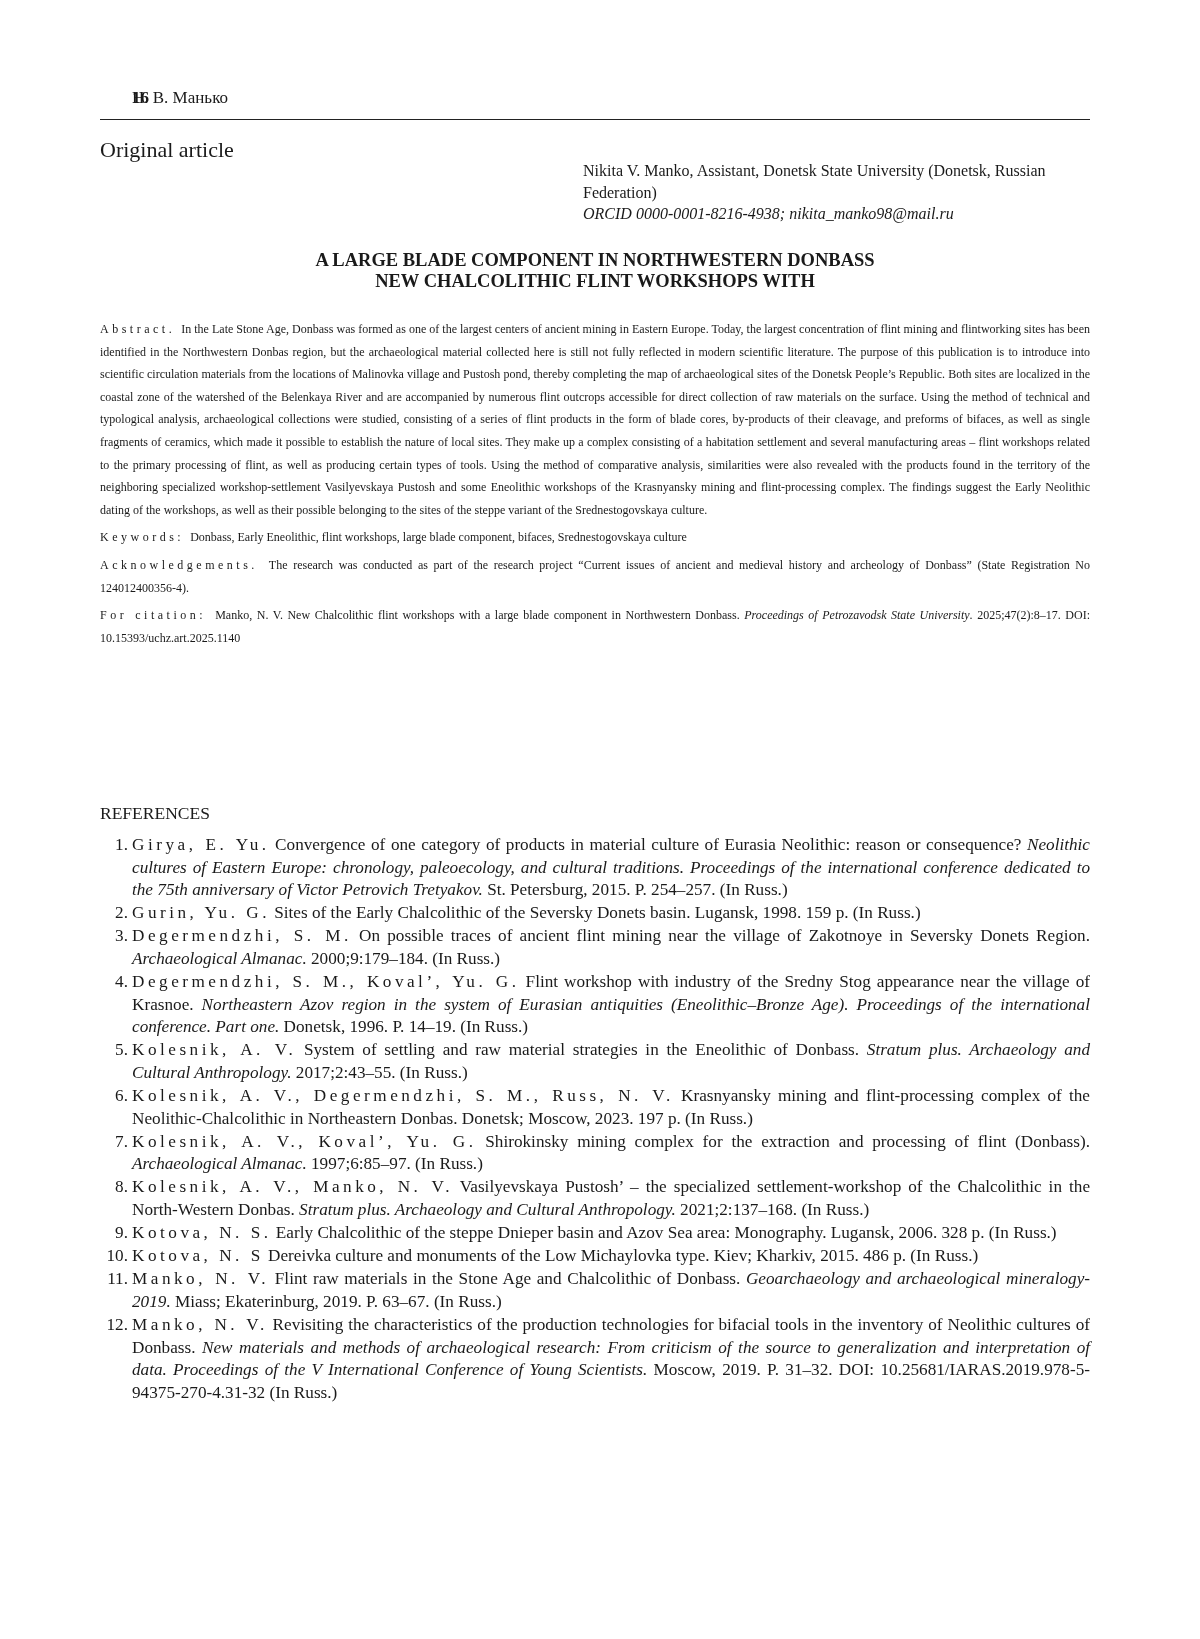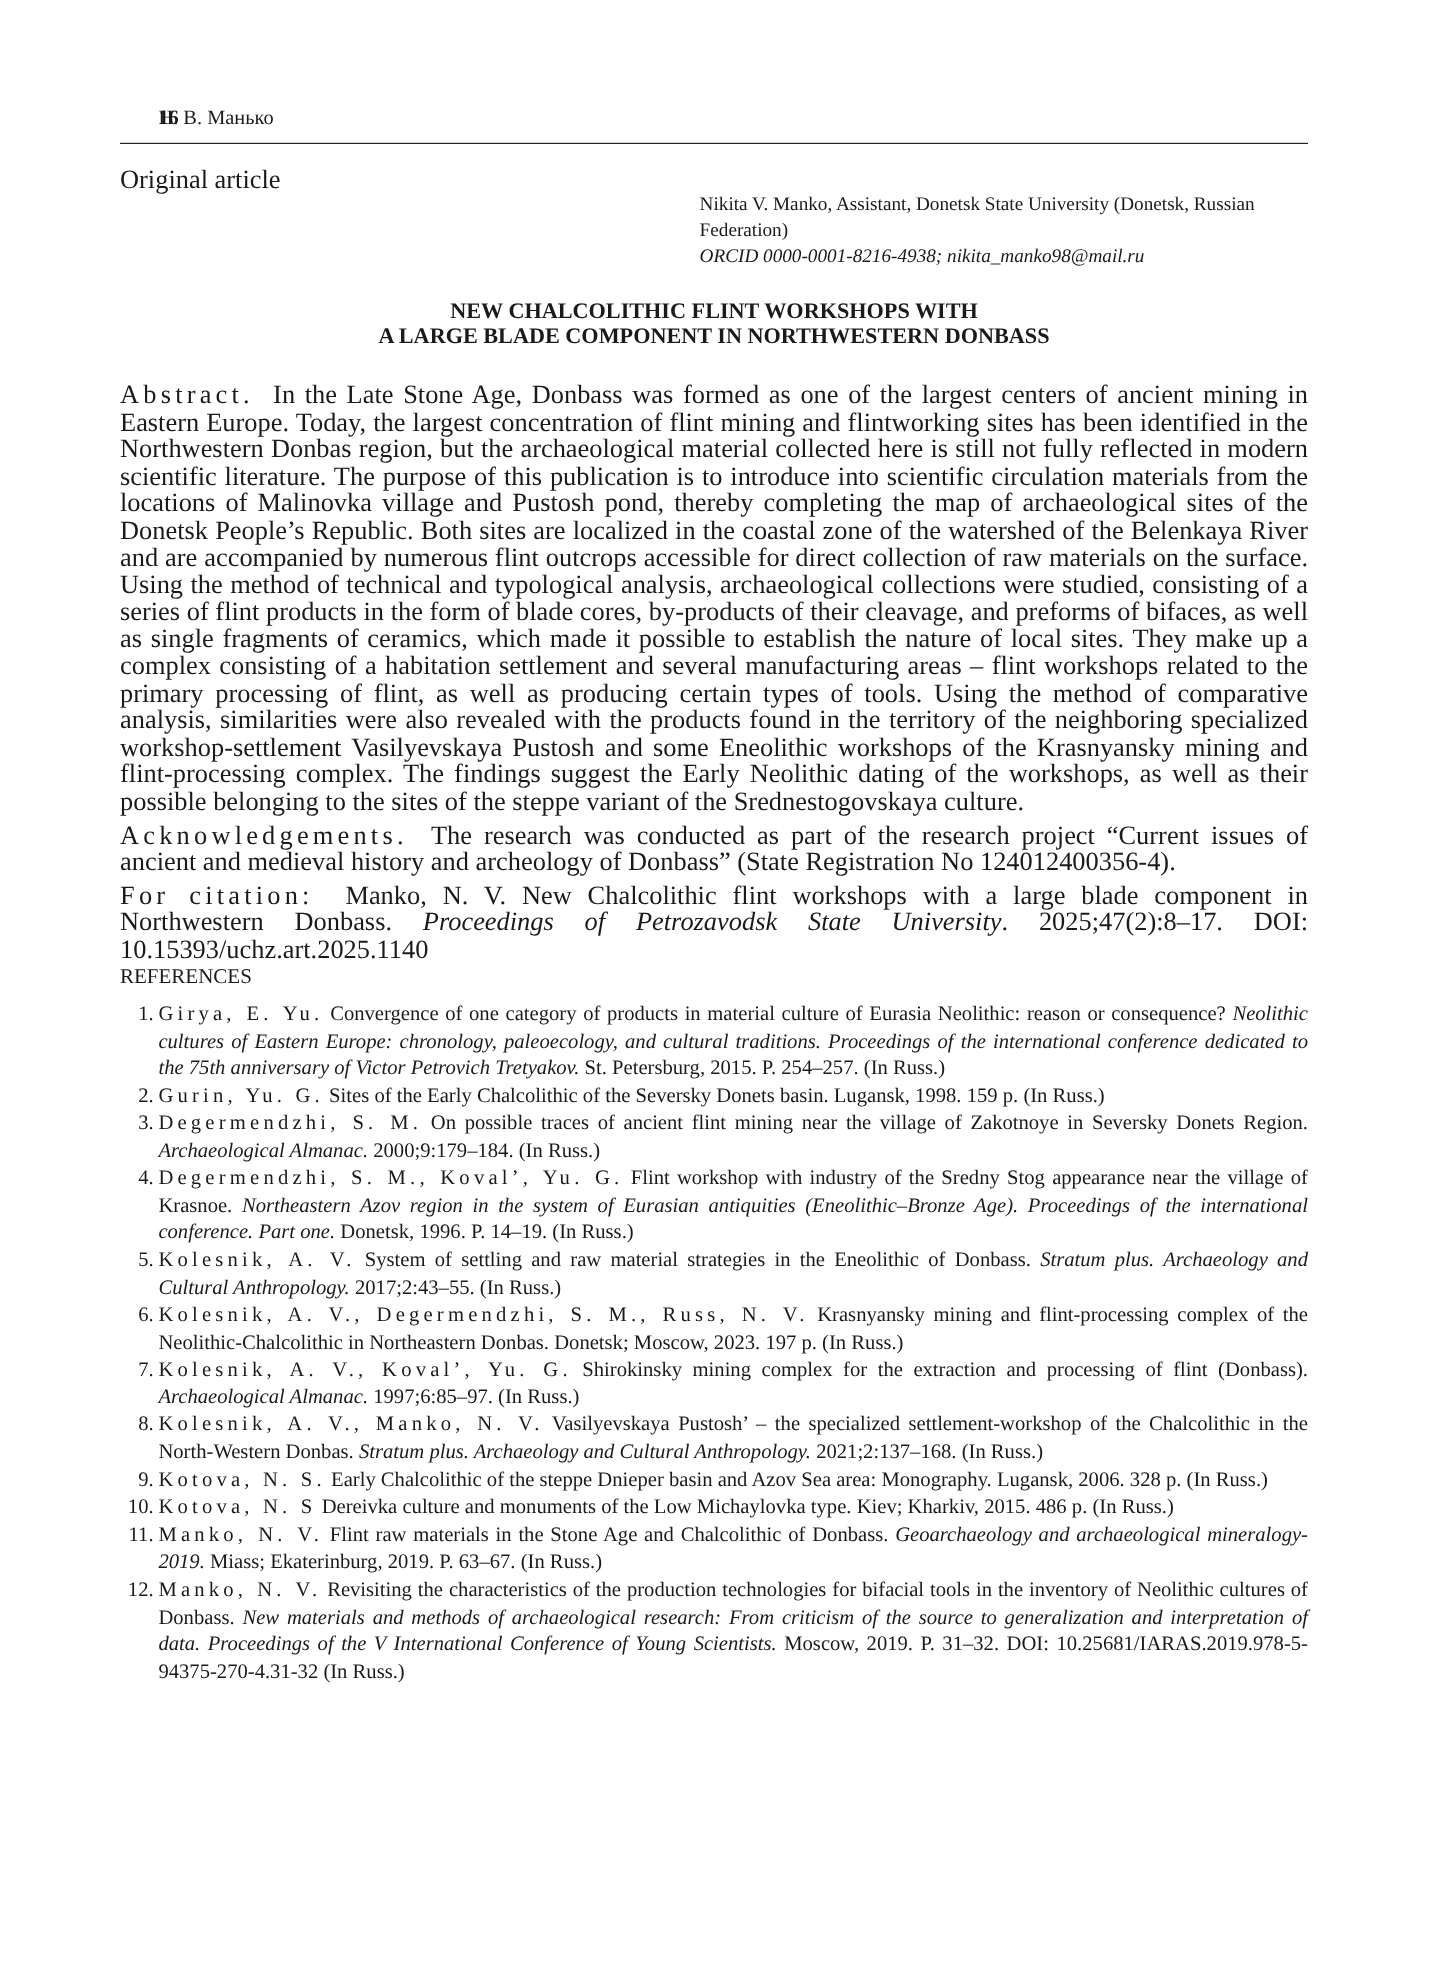--- a/index.html
+++ b/index.html
@@ -23,21 +23,21 @@
     font-size: 16px; line-height: 21.5px;
   }
   .author-block b { font-weight: normal; }
   .author-block .orcid { font-style: italic; }
   .title {
     position: absolute; top: 250px; left: 0; width: 990px; text-align: center;
     font-size: 18.5px; font-weight: bold; line-height: 21px;
   }
   .abstract {
     position: absolute; top: 318px; left: 0; width: 990px;
-    font-size: 22px; line-height: 22.6px; text-align: justify;
+    font-size: 12px; line-height: 22.6px; text-align: justify;
   }
   .sp { letter-spacing: 3.5px; }
   .block { margin: 0 0 5px 0; text-align: justify; }
   .refs-head {
     position: absolute; top: 803px; left: 0; width: 990px; text-align: left;
     font-size: 17.5px;
   }
   .refs {
     position: absolute; top: 834px; left: 0; width: 990px;
     font-size: 17.2px; line-height: 22.6px; margin: 0; padding: 0; list-style: none;
@@ -58,28 +58,32 @@
   <div class="rule"></div>
 
   <div class="orig">Original article</div>
 
   <div class="author-block">
     <b>Nikita V. Manko,</b><span> Assistant, Donetsk State University (Donetsk, Russian Federation)</span><br>
     <span class="orcid">ORCID 0000-0001-8216-4938; nikita_manko98@mail.ru</span>
   </div>
 
   <div class="title">
+    <div>A LARGE BLADE COMPONENT IN NORTHWESTERN DONBASS</div>
     <div>NEW CHALCOLITHIC FLINT WORKSHOPS WITH</div>
-    <div>A LARGE BLADE COMPONENT IN NORTHWESTERN DONBASS</div>
   </div>
 
   <div class="abstract">
     <p class="block">
       <span class="sp">Abstract.</span>&nbsp;
       <span>In the Late Stone Age, Donbass was formed as one of the largest centers of ancient mining in Eastern Europe. Today, the largest concentration of flint mining and flintworking sites has been identified in the Northwestern Donbas region, but the archaeological material collected here is still not fully reflected in modern scientific literature. The purpose of this publication is to introduce into scientific circulation materials from the locations of Malinovka village and Pustosh pond, thereby completing the map of archaeological sites of the Donetsk People’s Republic. Both sites are localized in the coastal zone of the watershed of the Belenkaya River and are accompanied by numerous flint outcrops accessible for direct collection of raw materials on the surface. Using the method of technical and typological analysis, archaeological collections were studied, consisting of a series of flint products in the form of blade cores, by-products of their cleavage, and preforms of bifaces, as well as single fragments of ceramics, which made it possible to establish the nature of local sites. They make up a complex consisting of a habitation settlement and several manufacturing areas – flint workshops related to the primary processing of flint, as well as producing certain types of tools. Using the method of comparative analysis, similarities were also revealed with the products found in the territory of the neighboring specialized workshop-settlement Vasilyevskaya Pustosh and some Eneolithic workshops of the Krasnyansky mining and flint-processing complex. The findings suggest the Early Neolithic dating of the workshops, as well as their possible belonging to the sites of the steppe variant of the Srednestogovskaya culture.</span>
+    </p>
+    <p class="block">
+      <span class="sp">Keywords:</span>&nbsp;
+      <span>Donbass, Early Eneolithic, flint workshops, large blade component, bifaces, Srednestogovskaya culture</span>
     </p>
     <p class="block">
       <span class="sp">Acknowledgements.</span>&nbsp;
       <span>The research was conducted as part of the research project “Current issues of ancient and medieval history and archeology of Donbass” (State Registration No 124012400356-4).</span>
     </p>
     <p class="block">
       <span class="sp">For citation:</span>&nbsp;
       <span>Manko, N. V. New Chalcolithic flint workshops with a large blade component in Northwestern Donbass. </span><i>Proceedings of Petrozavodsk State University</i><span>. 2025;47(2):8–17. DOI: 10.15393/uchz.art.2025.1140</span>
     </p>
   </div>

